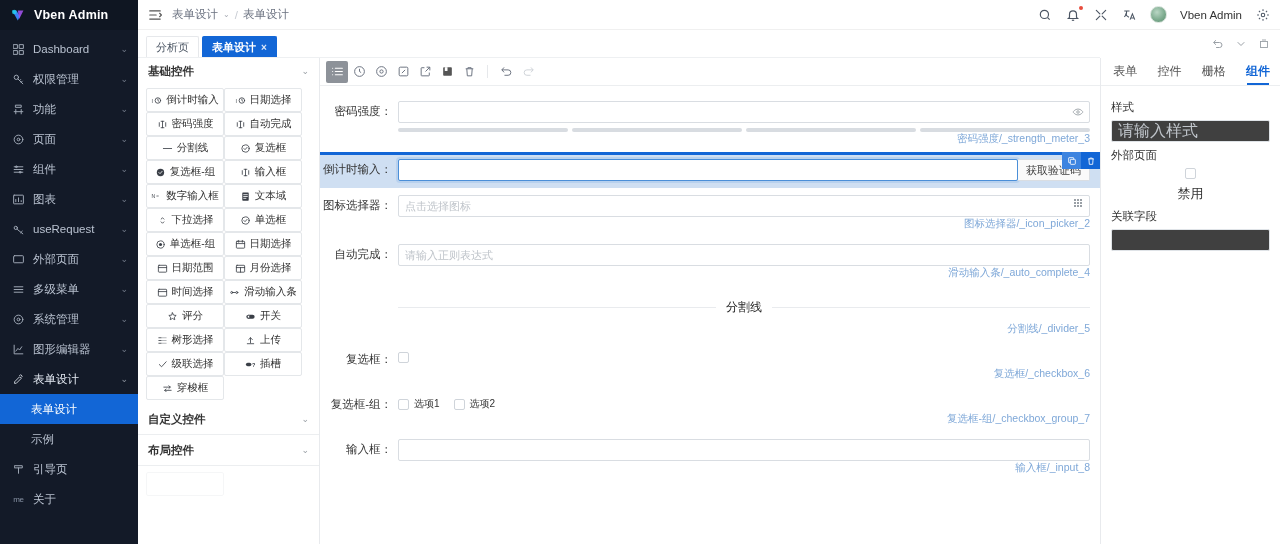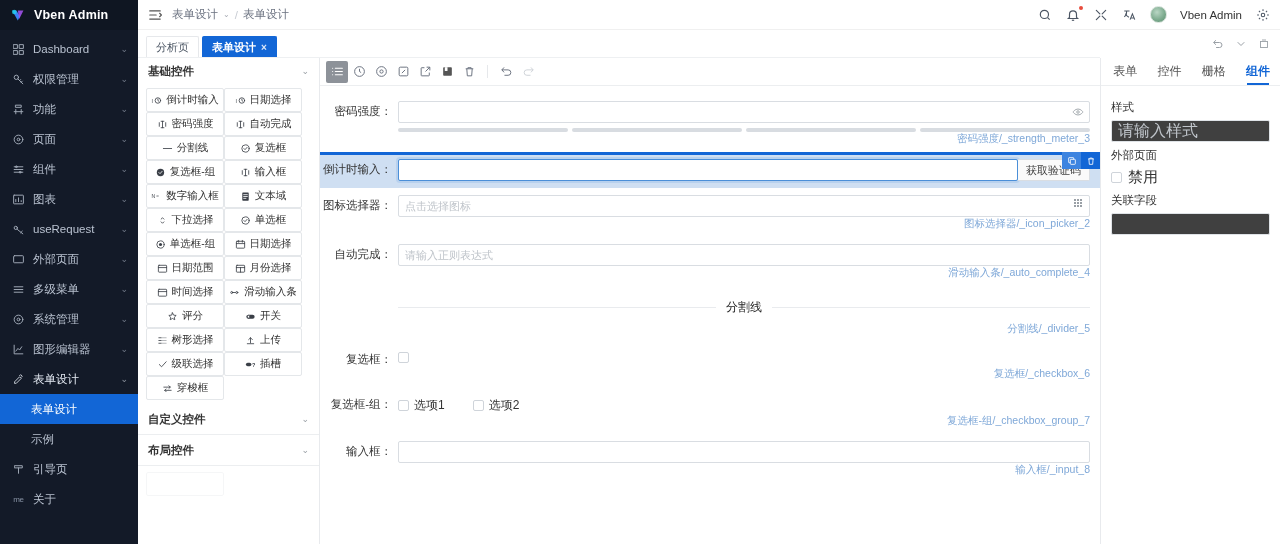--- a/index.html
+++ b/index.html
@@ -173,21 +173,21 @@
     white-space: nowrap; border-radius: 0 2px 2px 0;
   }
   .divider-line {
     display: flex; align-items: center; gap: 10px; color: #222; font-size: 12px;
     padding: 6px 0;
   }
   .divider-line::before, .divider-line::after {
     content: ""; flex: 1; height: 1px; background: #e9ebee;
   }
   .cbox { width: 11px; height: 11px; border: 1px solid #cfd4da; border-radius: 2px; background: #fff; display:inline-block; vertical-align:-1px;}
-  .cbox-group { display: flex; align-items: center; gap: 20px; font-size: 12px; color: #333; padding-top: 3px; }
+  .cbox-group { display: flex; align-items: center; gap: 6px; font-size: 10px; color: #333; padding-top: 3px; }
   .cbox-group .opt { display: flex; align-items: center; gap: 5px; margin-right: 8px;}
   .icon-suffix {
     position: absolute; right: 5px; top: 4px; width: 11px; height: 11px; color: #9aa0a6;
     display: grid; grid-template-columns: repeat(3,2px); grid-template-rows: repeat(3,2px);
     gap: 1px;
   }
   .icon-suffix i { background: #9aa0a6; display:block; width:2px; height:2px;}
 
   
   .props {
@@ -208,21 +208,21 @@
     content: ""; position: absolute; bottom: 0; left: 50%; transform: translateX(-50%);
     width: 22px; height: 2px; background: #1266d6;
   }
   .props-body { padding: 8px 10px; }
   .plabel { font-size: 11.5px; color: #333; margin: 6px 0 5px 0; }
   .pinput {
     height: 22px; width: 100%; border: 1px solid #dfe3e7; border-radius: 2px;
     font-size: 16px; color: #bfc4ca; padding: 0 6px; display: flex; align-items: center;
     background: #404040;
   }
-  .pcheck { display: flex; align-items: center; gap: 6px; font-size: 15px; color: #333; margin: 4px 0 2px 0;}
+  .pcheck { display: flex; align-items: center; gap: 6px; font-size: 13px; color: #333; margin: 4px 0 2px 0; flex-direction: column;}
 
   
   .props-mini {
     position: absolute; top: 30px; right: 0; width: 180px; height: 28px;
     display: flex; align-items: center; justify-content: flex-end; gap: 10px;
     padding-right: 10px; background:#fff;
   }
   .props-mini .mi { color: #9aa0a6; width: 13px; height: 13px; cursor: pointer; display:flex; align-items:center; justify-content:center;}
 </style>
 </head>

